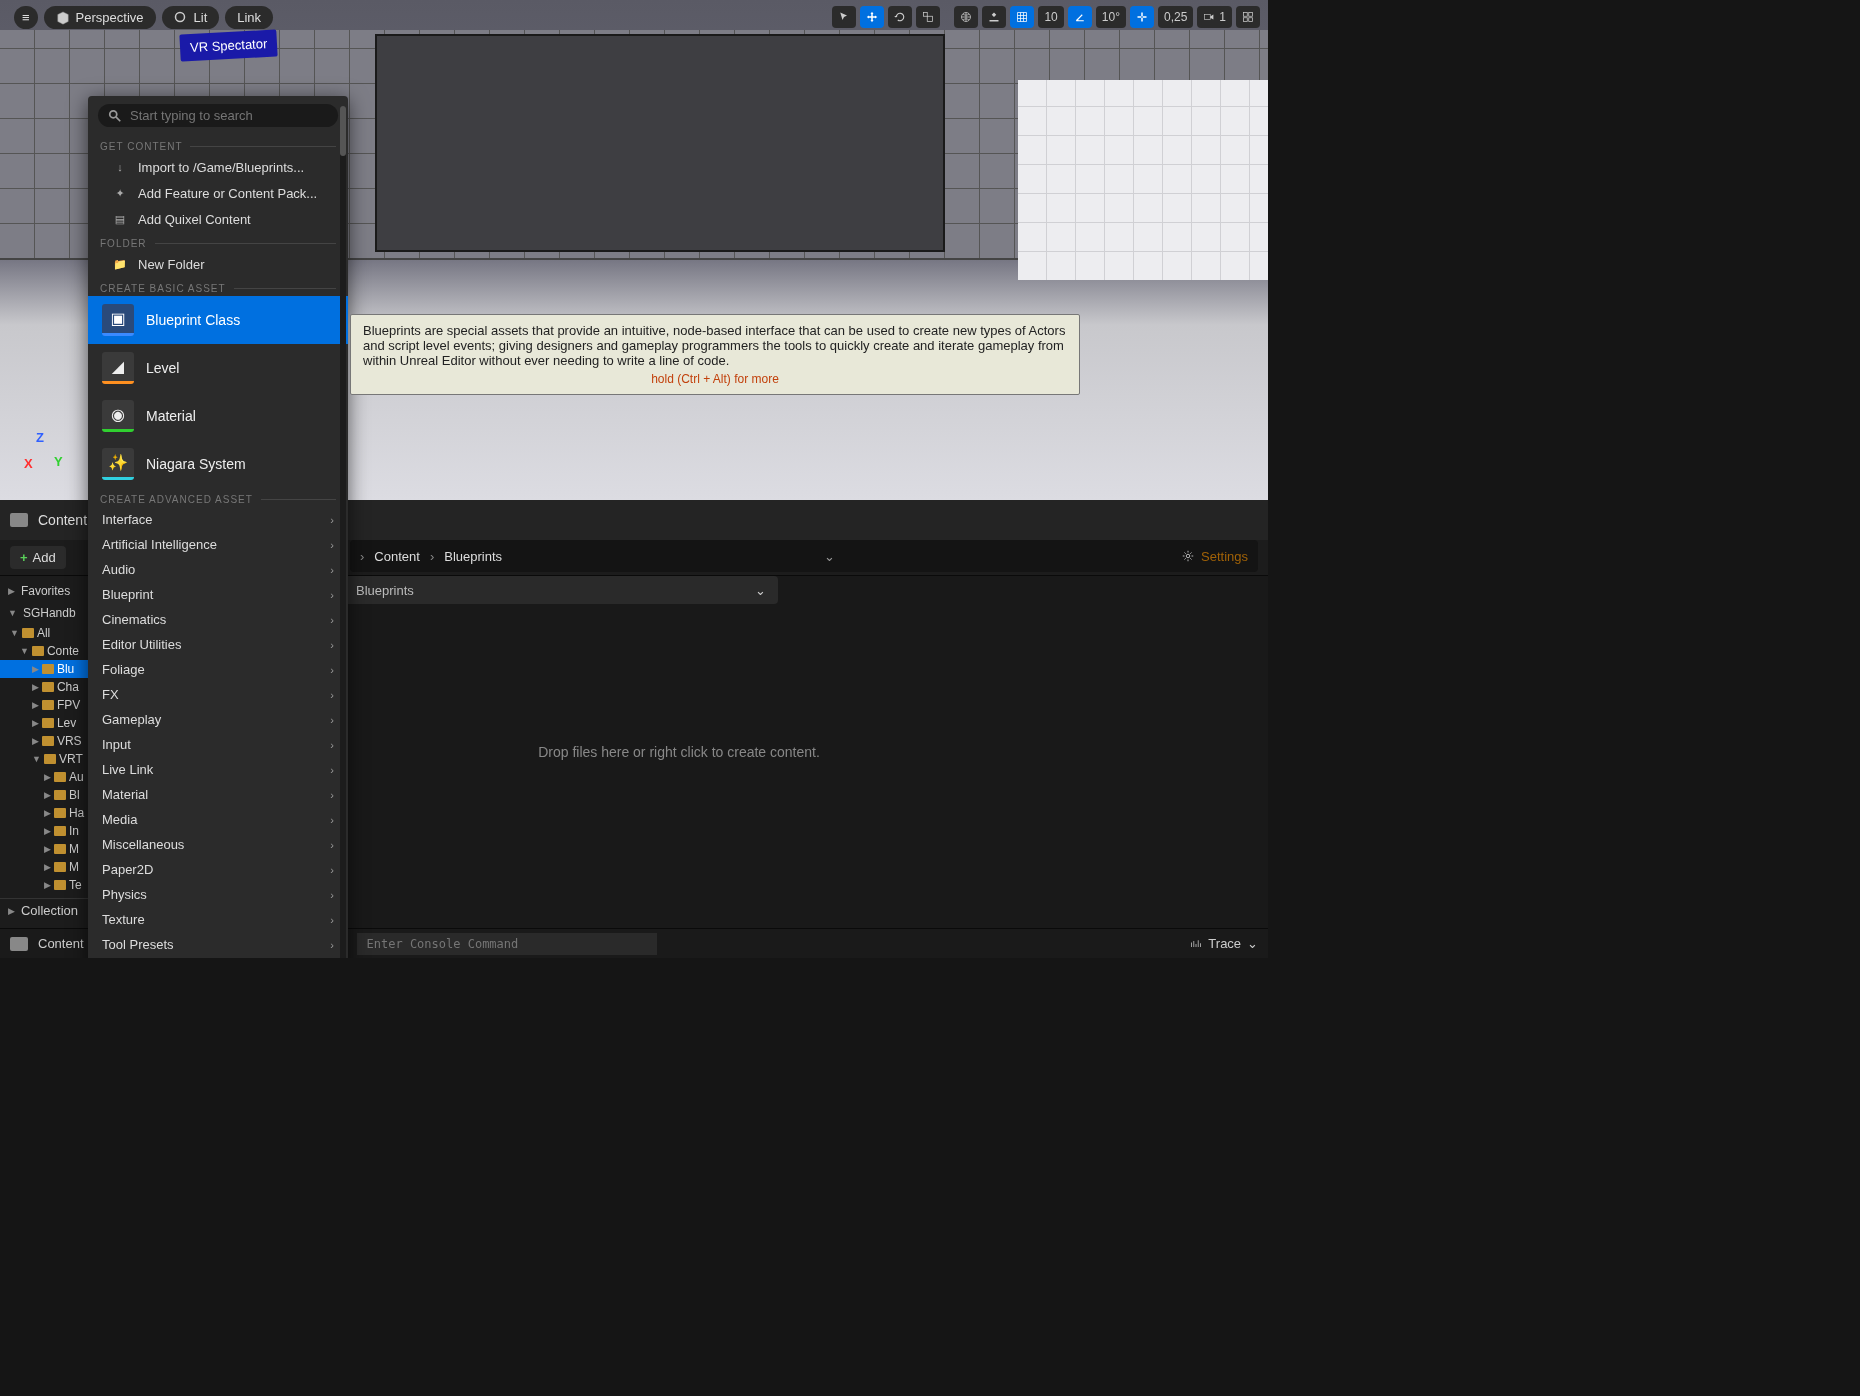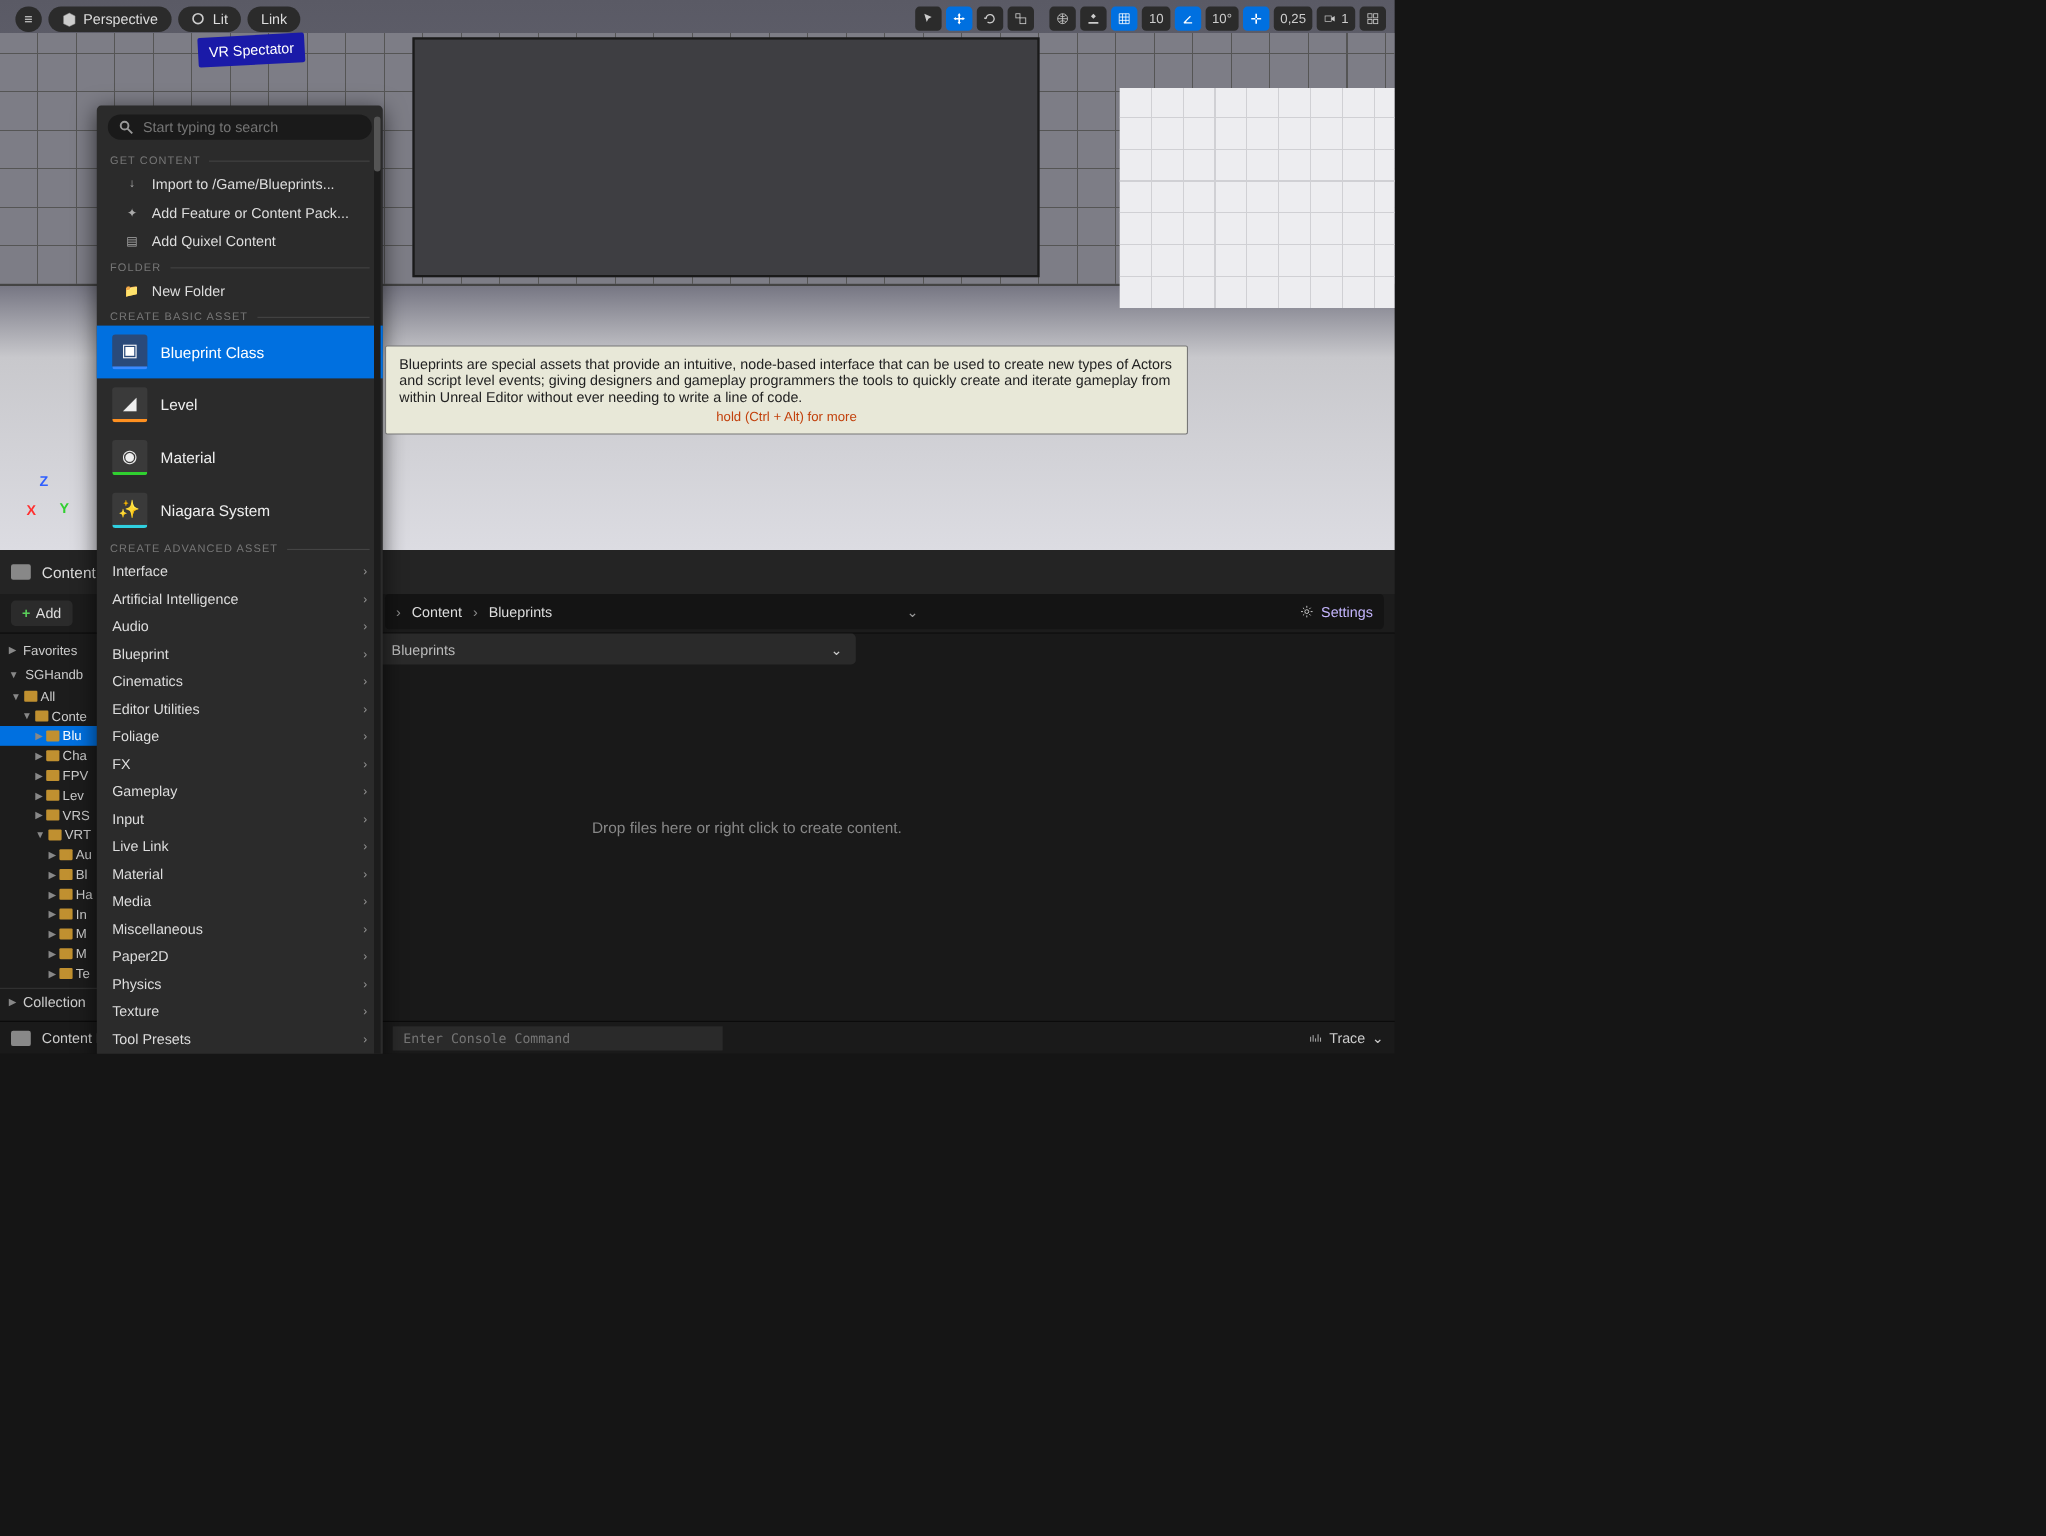--- a/index.html
+++ b/index.html
@@ -31,21 +31,21 @@
 
 .content-panel { position: absolute; left: 0; right: 0; top: 500px; bottom: 30px; background: #1c1c1c; display: flex; flex-direction: column; }
 .cb-header { height: 40px; display: flex; align-items: center; padding: 0 10px; gap: 10px; background: #242424; }
 .cb-header-icon { width: 18px; height: 14px; background: #888; border-radius: 2px; }
 .cb-title { color: #ddd; font-size: 14px; }
 .cb-toolbar { height: 36px; display: flex; align-items: center; padding: 0 10px; gap: 10px; background: #1c1c1c; border-bottom: 1px solid #0a0a0a; }
 .add-btn { display: flex; align-items: center; gap: 5px; background: #2b2b2b; padding: 4px 10px; border-radius: 4px; font-size: 13px; color: #ddd; cursor: pointer; }
 .plus { color: #5ad05a; font-weight: bold; }
 .breadcrumb { position: absolute; left: 350px; right: 10px; top: 540px; height: 32px; background: #141414; border-radius: 4px; display: flex; align-items: center; padding: 0 10px; gap: 10px; font-size: 13px; color: #ddd; }
 .bc-chevron { color: #888; }
-.settings-link { margin-left: auto; display: flex; align-items: flex-start; gap: 6px; color: #c4b5fd; cursor: pointer; }
+.settings-link { margin-left: auto; display: flex; align-items: flex-start; gap: 6px; color: #a16207; cursor: pointer; }
 .dropdown-chevron { margin-left: auto; margin-right: 24px; color: #999; }
 .cb-body { display: flex; flex: 1; overflow: hidden; }
 .cb-sidebar { width: 90px; background: #1c1c1c; overflow: hidden; font-size: 12px; padding-top: 4px; }
 .fav-row { display: flex; align-items: center; padding: 4px 8px; gap: 6px; color: #ccc; cursor: pointer; }
 .tri { font-size: 9px; color: #888; }
 .tree-item { display: flex; align-items: center; padding: 2px 2px; gap: 3px; color: #ccc; font-size: 12px; white-space: nowrap; cursor: pointer; }
 .tree-item.selected { background: #0070e0; color: #fff; }
 .folder-icon { width: 12px; height: 10px; background: #c09030; border-radius: 1px; flex-shrink: 0; }
 .cb-main { flex: 1; background: #191919; display: flex; flex-direction: row; }
 .filter-bar { position: absolute; left: 90px; top: 576px; right: 490px; height: 28px; background: #2a2a2a; border-radius: 4px; display: flex; align-items: center; padding: 0 12px; font-size: 13px; color: #bbb; margin-left: 254px; }

